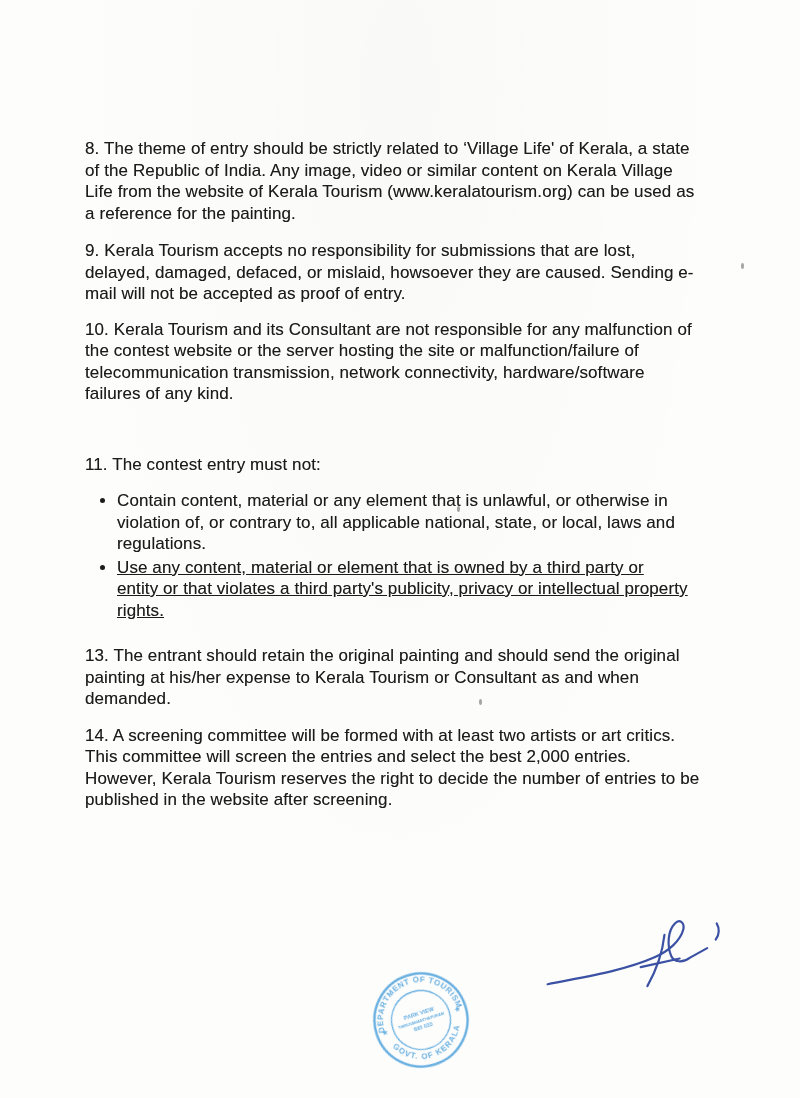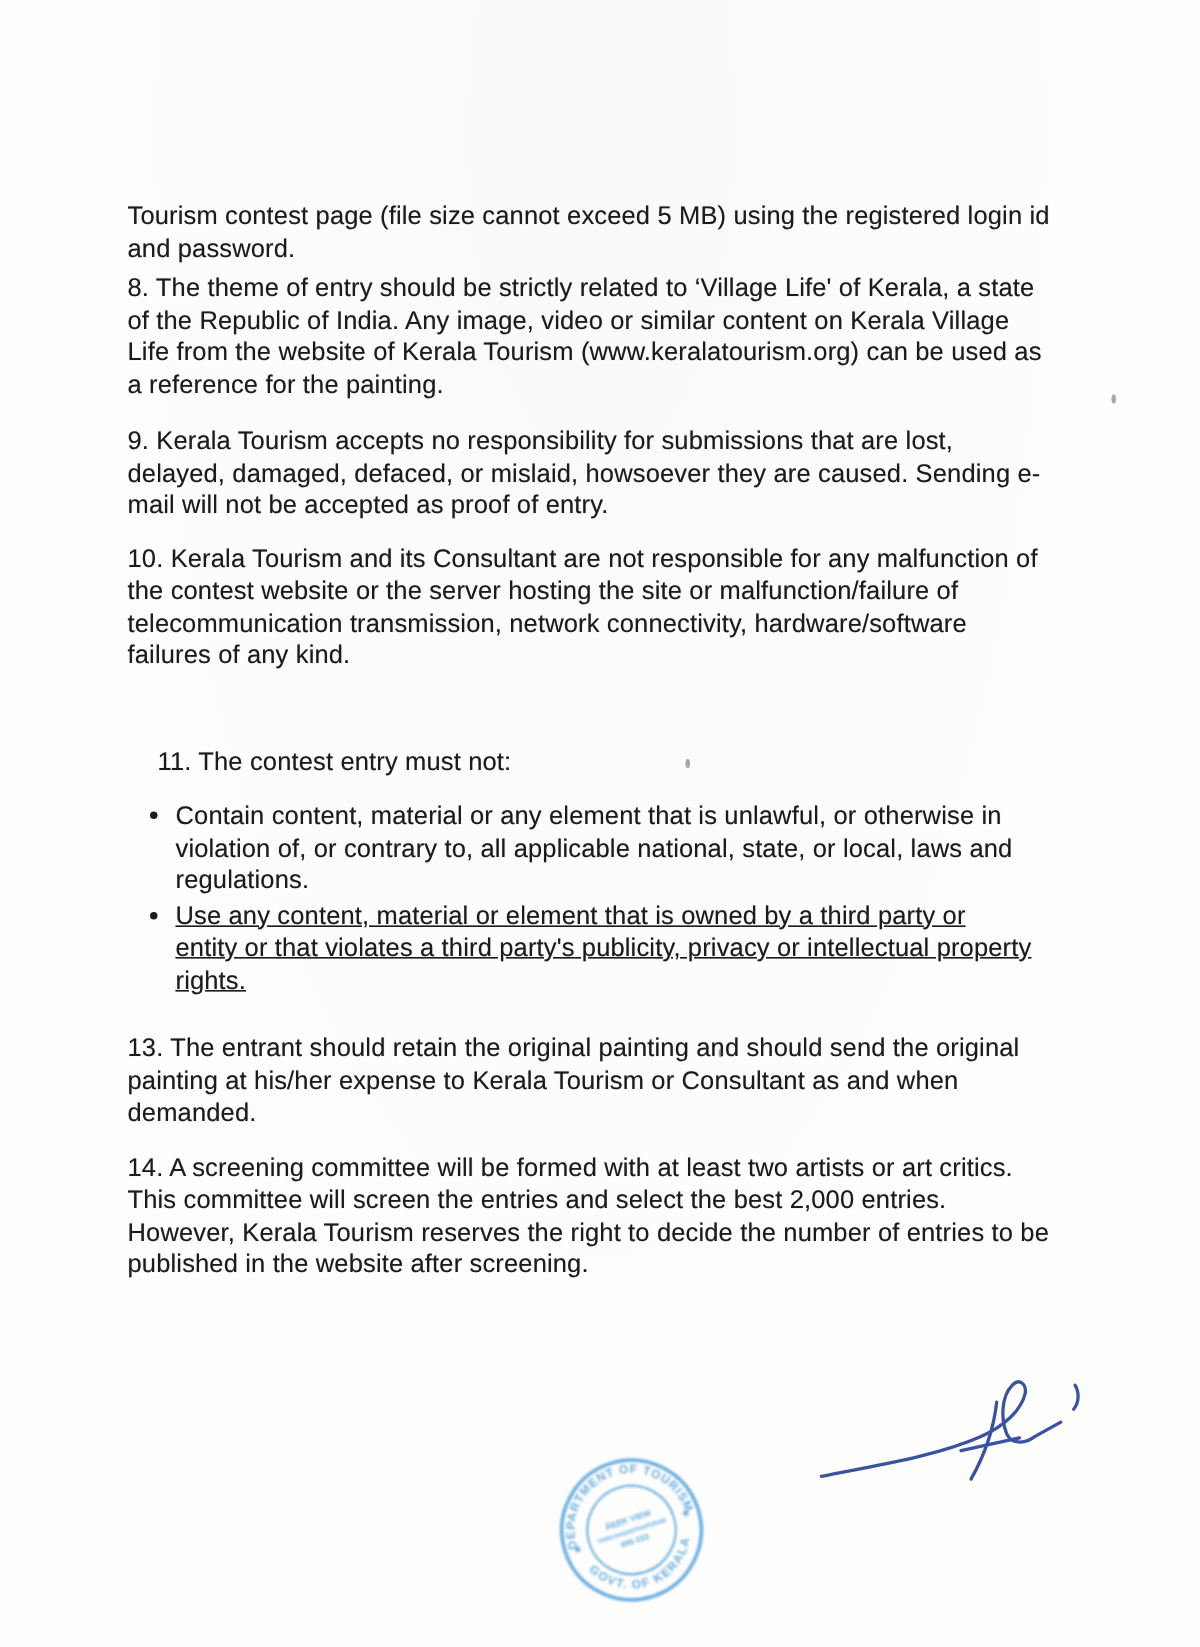--- a/index.html
+++ b/index.html
@@ -25,21 +25,21 @@
   .text-block {
     white-space: pre-line;
     font-size: 17px;
     line-height: 21.5px;
     letter-spacing: 0.1px;
     text-shadow: 0 0 0.5px rgba(25,25,25,0.45);
   }
   .c8  { margin-top: 5px; }
   .c9  { margin-top: 16px; }
   .c10 { margin-top: 14px; }
-  .c11h{ margin-top: 49px; margin-left: 20px; }
+  .c11h{ margin-top: 49px; }
   ul.bullets {
     margin: 15px 0 0 0;
     padding-left: 32px;
     list-style: disc outside;
   }
   ul.bullets li {
     white-space: pre-line;
     font-size: 17px;
     line-height: 21.5px;
     letter-spacing: 0.1px;
@@ -95,22 +95,20 @@
     background: rgba(60,60,60,0.45);
     border-radius: 50%;
   }
 </style>
 </head>
 <body>
 
 <div class="page">
 
   <div class="content">
-    <div class="text-block intro">Tourism contest page (file size cannot exceed 5 MB) using the registered login id
-and password.</div>
     <div class="text-block c8">8. The theme of entry should be strictly related to ‘Village Life' of Kerala, a state
 of the Republic of India. Any image, video or similar content on Kerala Village
 Life from the website of Kerala Tourism (www.keralatourism.org) can be used as
 a reference for the painting.</div>
     <div class="text-block c9">9. Kerala Tourism accepts no responsibility for submissions that are lost,
 delayed, damaged, defaced, or mislaid, howsoever they are caused. Sending e-
 mail will not be accepted as proof of entry.</div>
     <div class="text-block c10">10. Kerala Tourism and its Consultant are not responsible for any malfunction of
 the contest website or the server hosting the site or malfunction/failure of
 telecommunication transmission, network connectivity, hardware/software

